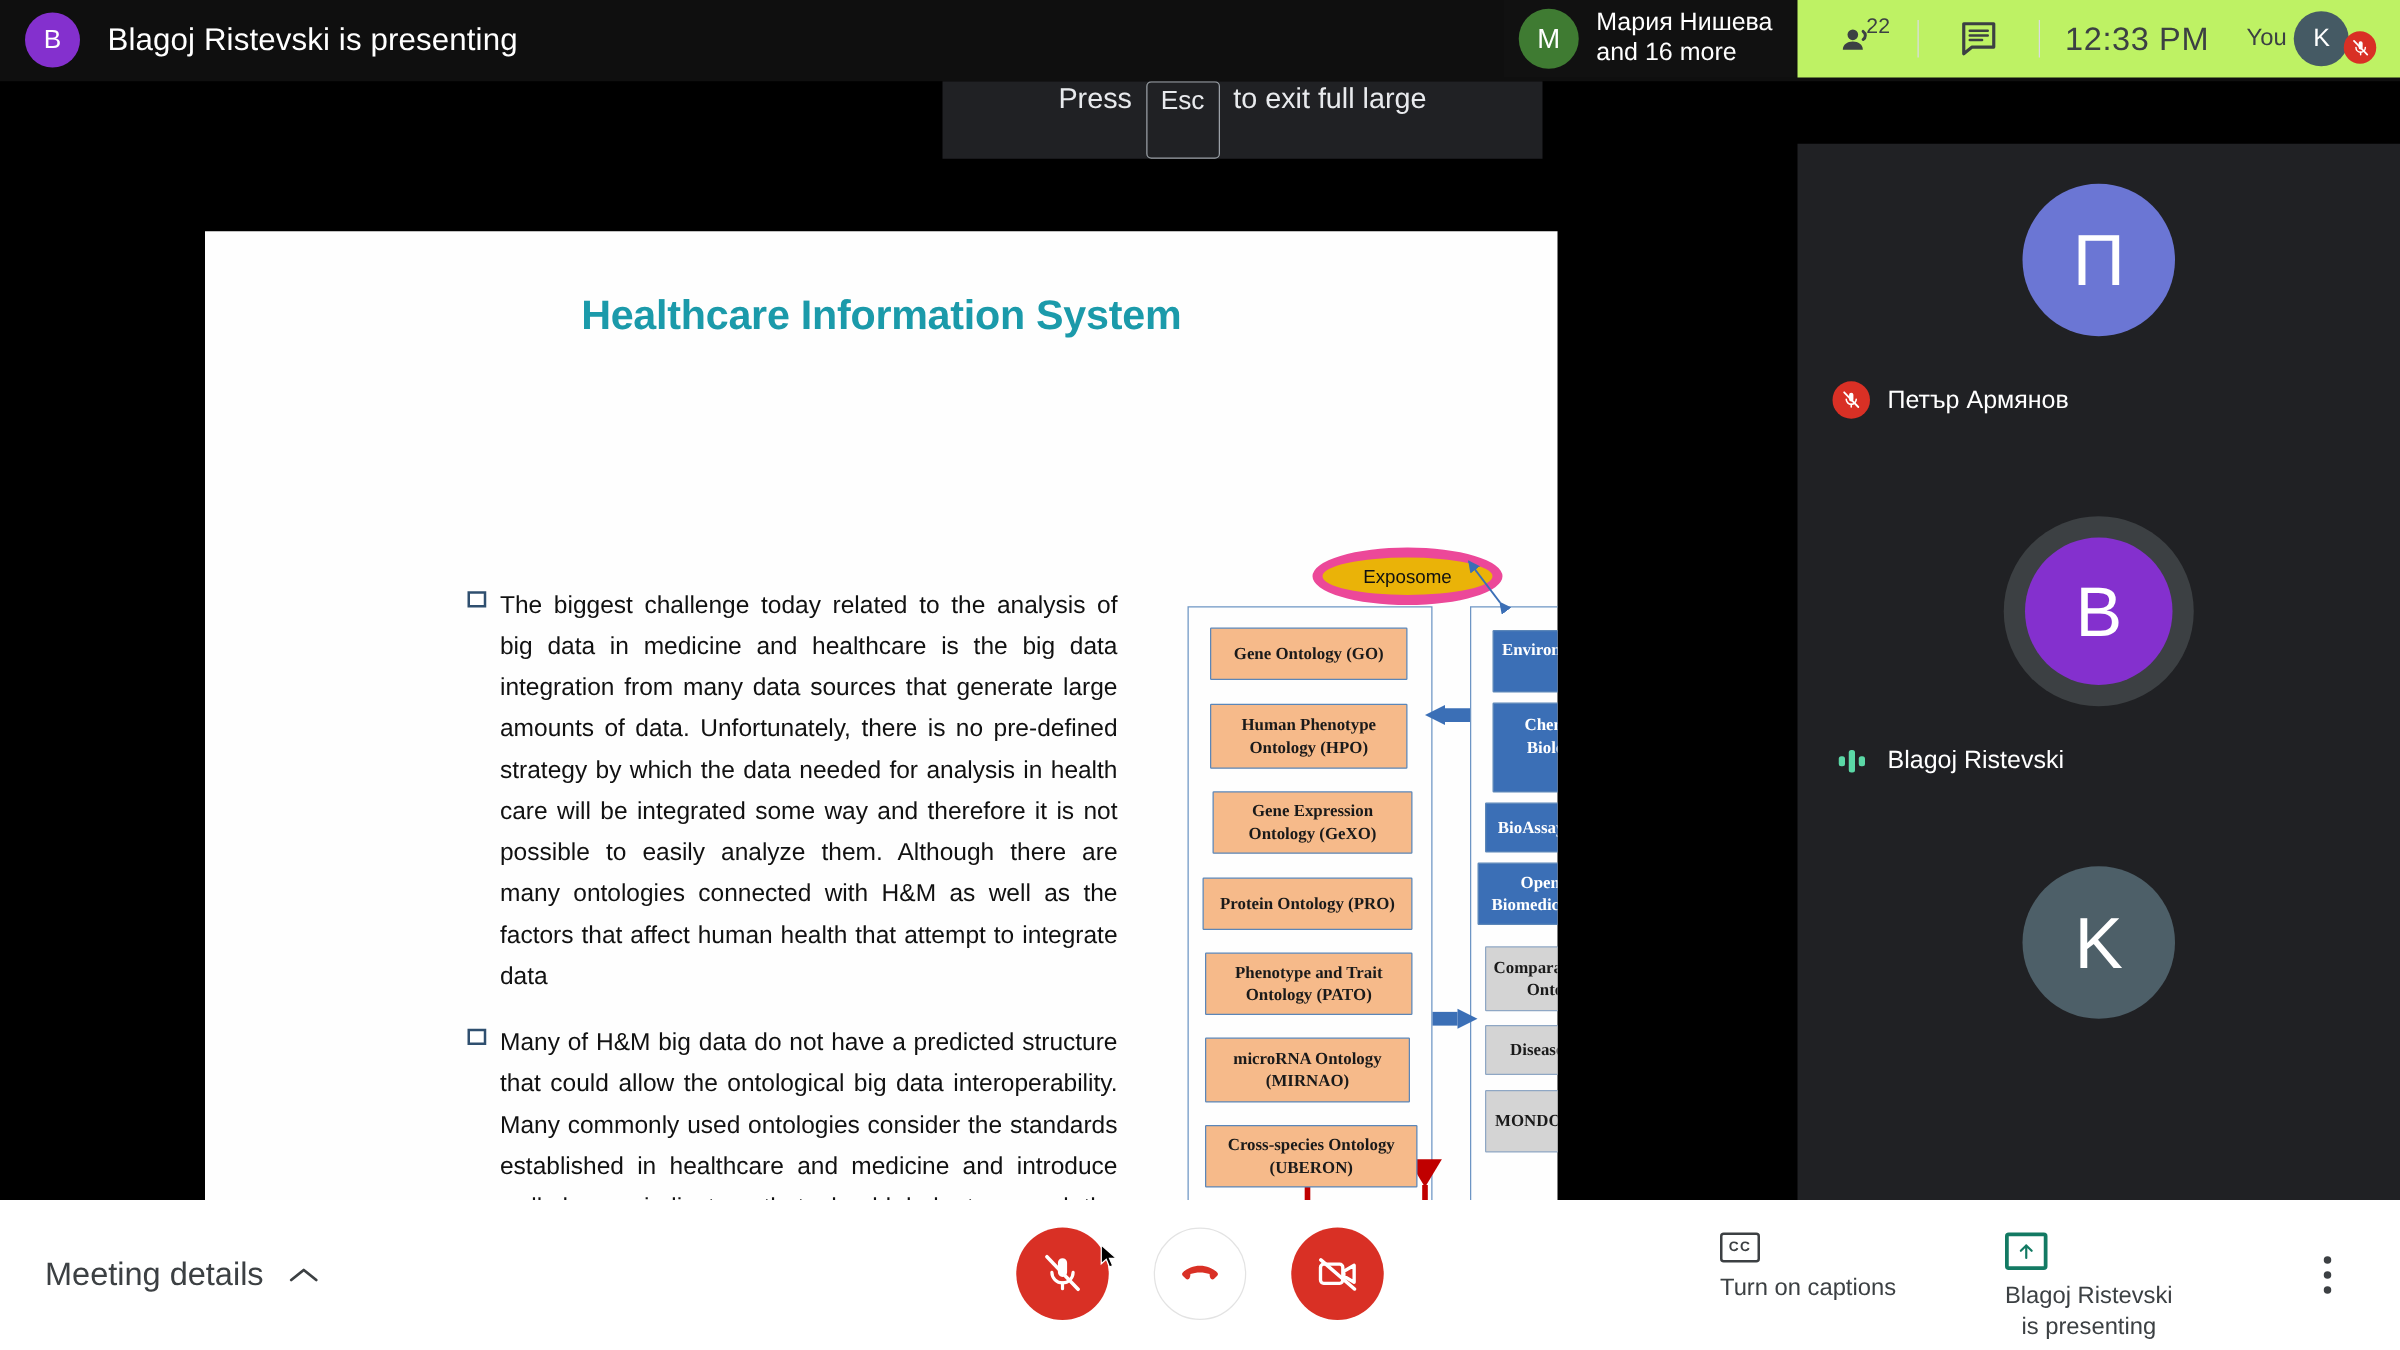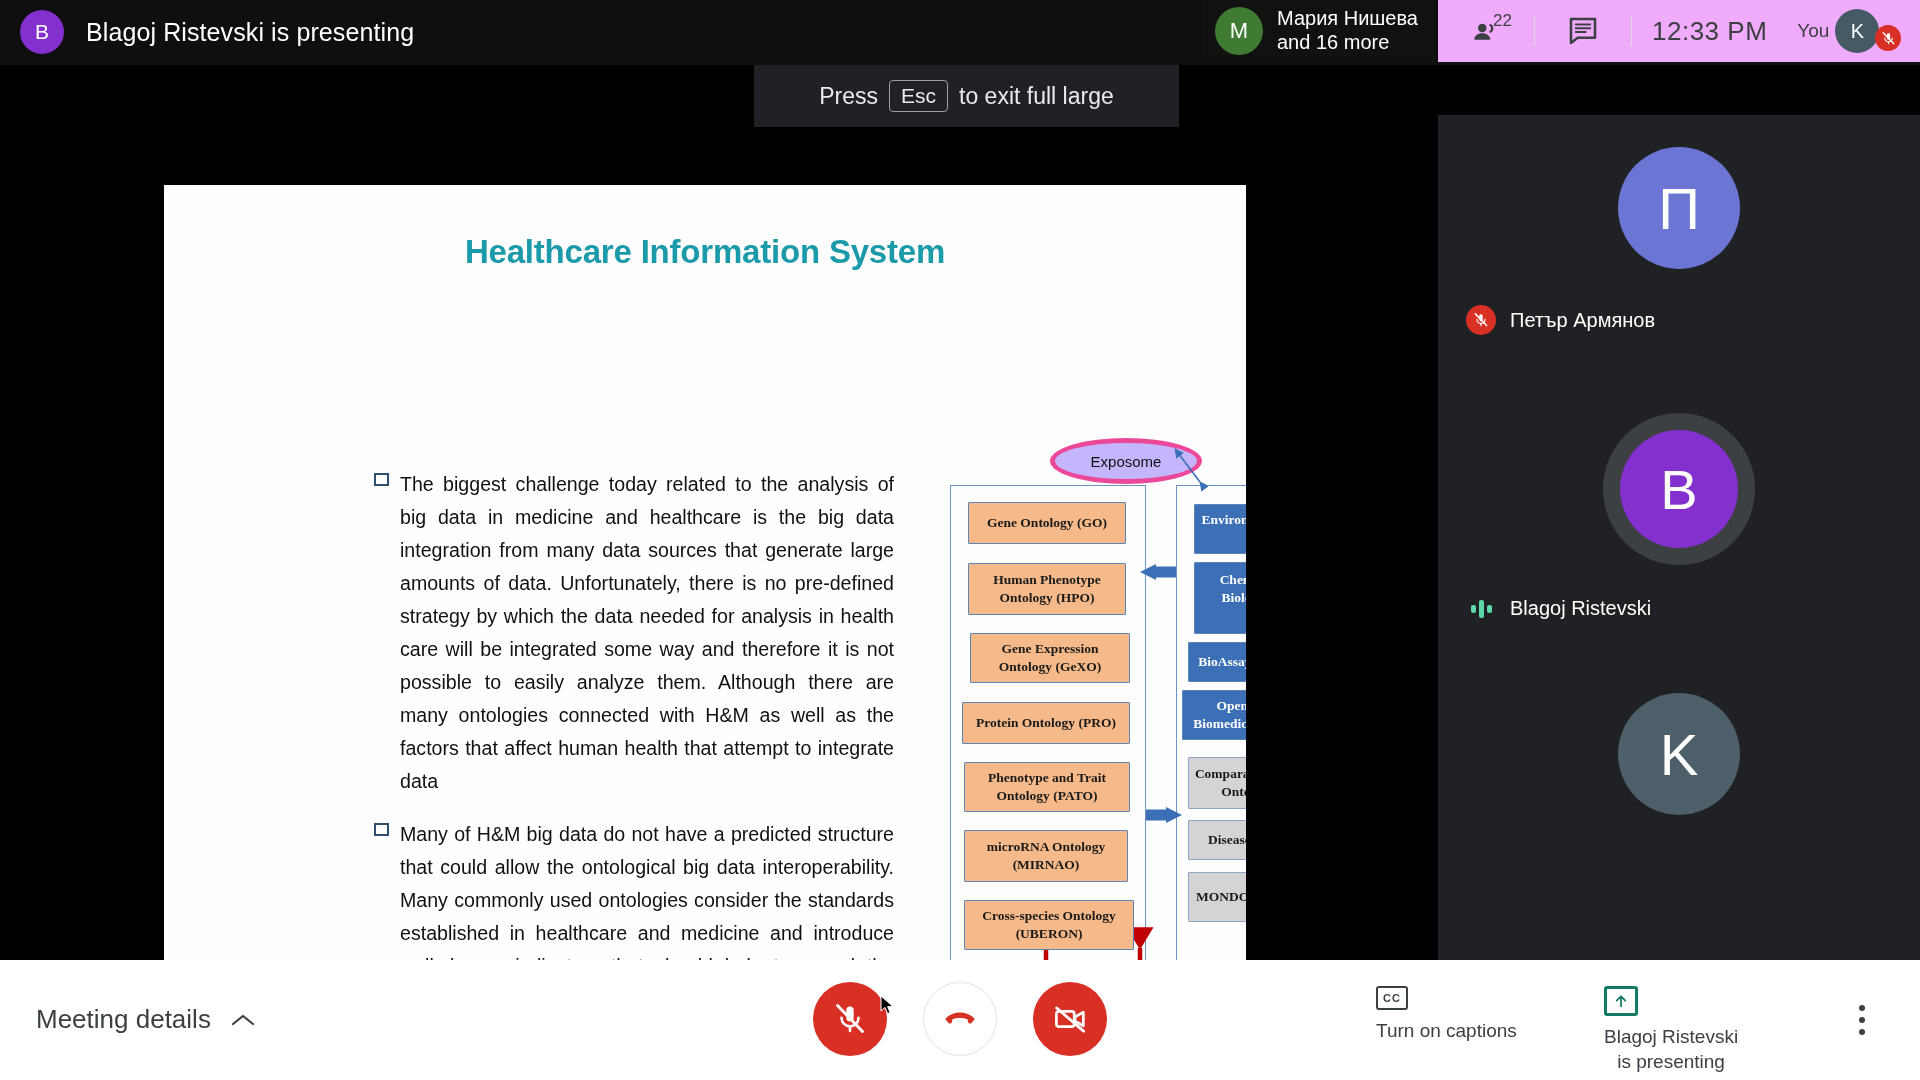--- a/index.html
+++ b/index.html
@@ -14,37 +14,37 @@
   .presenter-chip { position:absolute; left:20px; top:8px; height:48px; display:flex; align-items:center; }
   .presenter-avatar { width:44px; height:44px; border-radius:50%; background:#8430ce;
       color:#fff; font-size:21px; display:flex; align-items:center; justify-content:center; }
   .presenter-text { color:#fff; font-size:25px; margin-left:22px; letter-spacing:.1px; }
 
   .speaker-chip { position:absolute; left:1203px; top:0px; height:62px; background:#111; display:flex; align-items:center; padding:0 18px 0 12px; }
   .speaker-avatar { width:48px; height:48px; border-radius:50%; background:#3f7b32; color:#fff; font-size:22px;
       display:flex; align-items:center; justify-content:center; }
   .speaker-names { margin-left:14px; color:#fff; font-size:20px; line-height:1.18; }
 
-  .hdr-right { position:absolute; right:0; top:0; height:62px; width:482px; background:#f0abfc; display:flex; align-items:center; }
+  .hdr-right { position:absolute; right:0; top:0; height:62px; width:482px; background:#bef264; display:flex; align-items:center; }
   .hdr-item { display:flex; align-items:center; justify-content:center; color:#3c4043; position:relative; }
   .ppl-btn { width:96px; height:62px; }
   .ppl-count { position:absolute; top:11px; right:22px; font-size:17px; color:#3c4043; }
   .vdiv { width:1px; height:30px; background:#dadce0; }
   .chat-btn { width:96px; height:62px; }
   .clock { font-size:26px; color:#3c4043; letter-spacing:.5px; padding:0 20px; }
   .you-block { position:relative; display:flex; align-items:center; margin-left:10px; }
   .you-label { font-size:19px; color:#3c4043; margin-right:6px; }
   .you-avatar { width:44px; height:44px; border-radius:50%; background:#455a64; color:#fff; font-size:20px;
       display:flex; align-items:center; justify-content:center; }
   .you-mic { position:absolute; right:-22px; bottom:2px; width:26px; height:26px; border-radius:50%; background:#d93025;
       display:flex; align-items:center; justify-content:center; }
 
   
-  .esc-toast { position:absolute; left:754px; top:65px; width:425px; height:62px; background:#202124;
-      display:flex; align-items:center; justify-content:center; color:#e8eaed; font-size:23px; z-index:25; }
+  .esc-toast { position:absolute; left:754px; top:65px; width:480px; height:62px; background:#202124;
+      display:flex; justify-content:center; color:#e8eaed; font-size:23px; z-index:25; }
   .esc-key { border:1px solid #9aa0a6; border-radius:4px; padding:3px 11px; margin:0 11px; font-size:21px; color:#e8eaed; }
 
   
   .stage { position:absolute; left:0; top:65px; width:1440px; height:895px; background:#000; }
   .slide { position:absolute; left:164px; top:120px; width:1082px; height:775px; background:#fefefe; overflow:hidden; }
 
   .slide-title { text-align:center; color:#1b9aaa; font-size:33px; font-weight:bold; margin-top:48px; letter-spacing:-.2px; }
 
   .slide-body { position:absolute; left:210px; top:283px; width:520px; }
   .bullet { display:flex; margin-bottom:20px; }
@@ -54,22 +54,22 @@
 
   .diag { position:absolute; left:786px; top:305px; width:440px; height:660px; }
 
   .obox { position:absolute; border:1px solid #5b86b8; border-radius:1px; display:flex; align-items:center;
       justify-content:center; text-align:center; font-size:13.5px; line-height:18px; font-weight:600; padding:2px 4px;font-family:Liberation Serif, serif; }
   .orange { background:#f6ba8a; color:#1a1a1a; }
   .blue   { background:#3b6fb6; color:#fff; }
   .gray   { background:#d4d4d4; color:#1a1a1a; border-color:#8fa7c4; }
 
   .frame { position:absolute; border:1.5px solid #6d95c4; background:transparent; }
-  .expo { position:absolute; left:100px; top:-52px; width:152px; height:46px; border:5px solid #ec4899;
-      border-radius:50%; background:#c4b5fd; display:flex; align-items:center; justify-content:center;
+  .expo { position:absolute; left:100px; top:-52px; width:152px; height:46px; border:8px solid #ec4899;
+      border-radius:50%; background:#eab308; display:flex; align-items:center; justify-content:center;
       font-size:15px; color:#111; }
 
   
   .cursor { position:absolute; left:880px; top:930px; z-index:22; }
 
   
   .rail { position:absolute; right:0; top:115px; width:482px; height:845px; background:#202124; }
   .tile { position:relative; width:482px; }
   .tile .circle { position:absolute; left:50%; transform:translateX(-50%); border-radius:50%; color:#fff;
       display:flex; align-items:center; justify-content:center; font-weight:400; }

